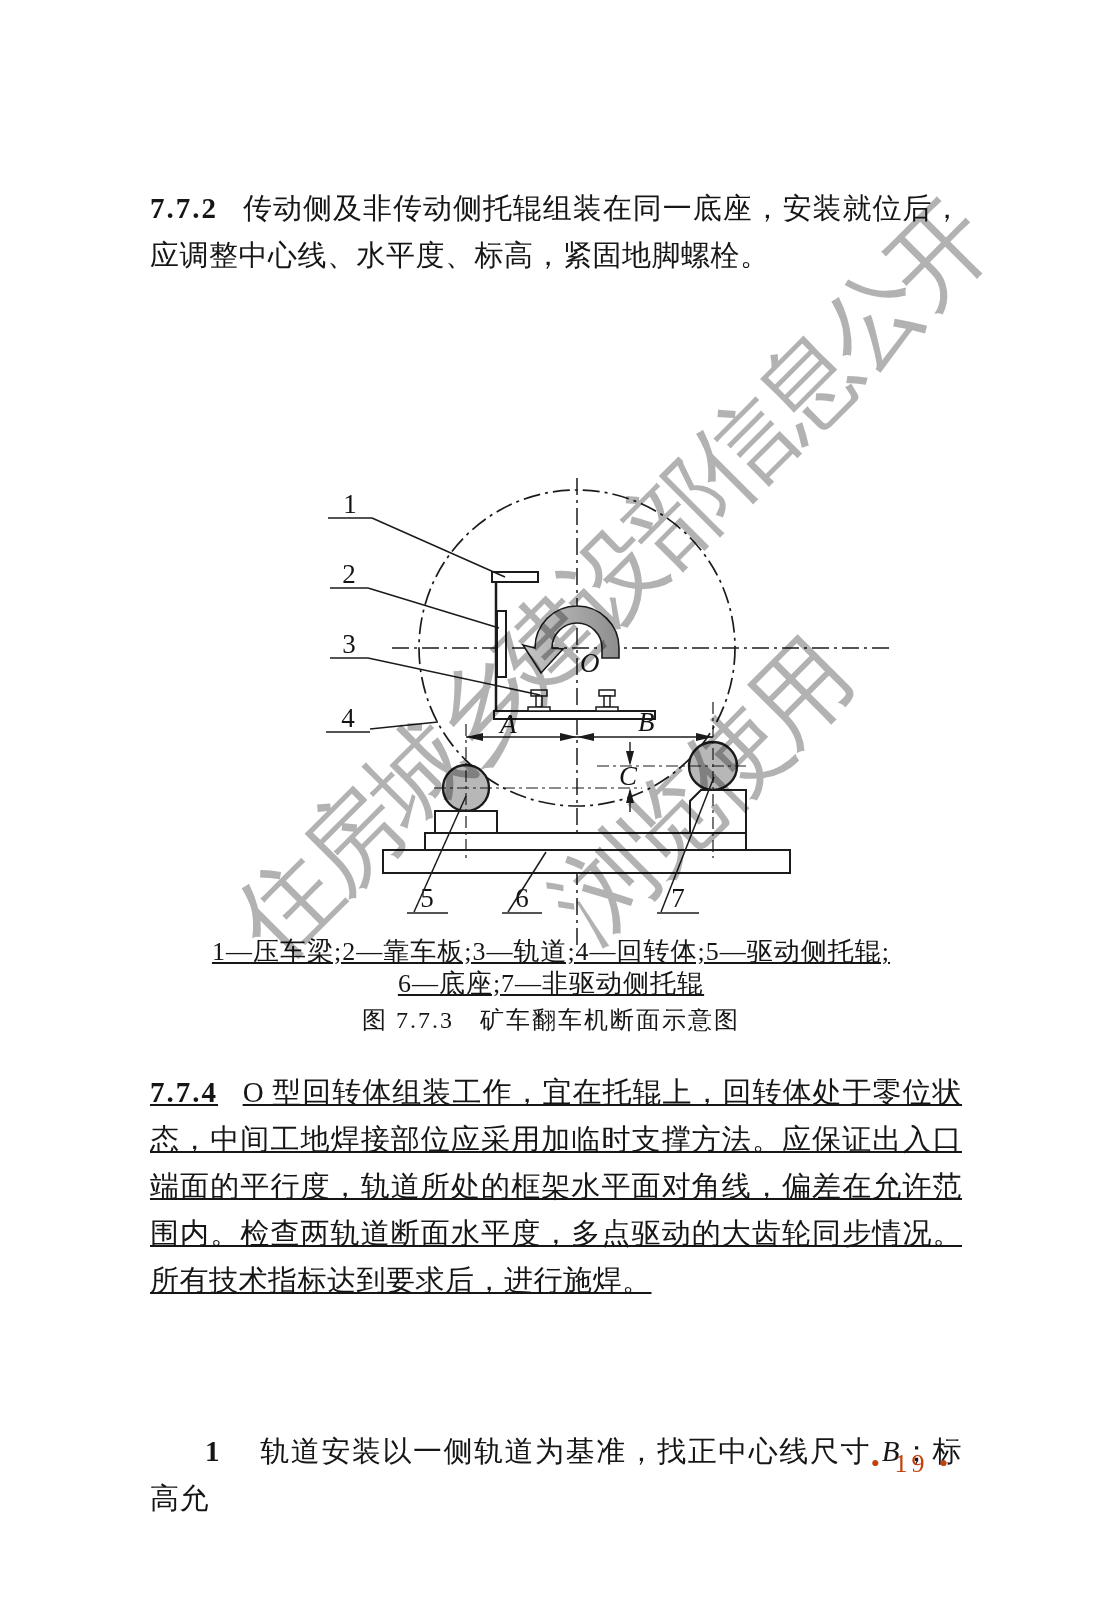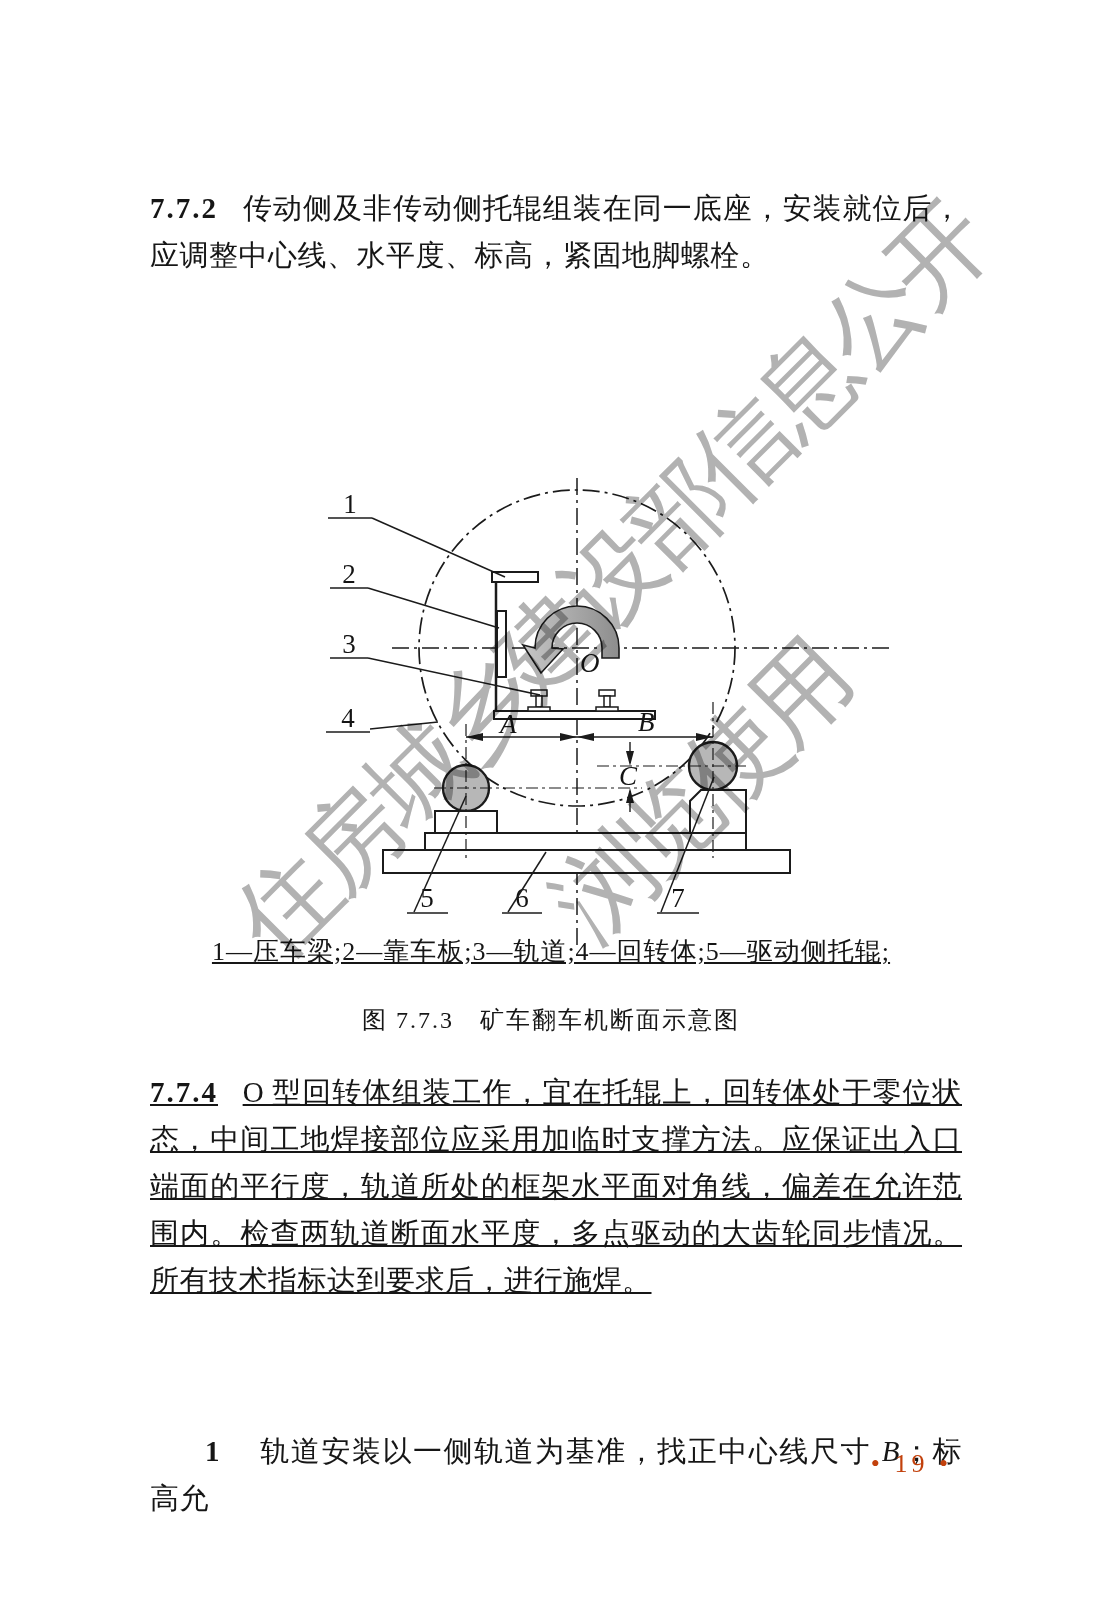--- a/index.html
+++ b/index.html
@@ -158,20 +158,21 @@
       <line class="ln" x1="508" y1="912" x2="546" y2="852" stroke-width="1.5"></line>
     </g>
     <g>
       <text class="partnum" text-anchor="middle" x="678" y="907">7</text>
       <line class="ln" x1="657" y1="913" x2="699" y2="913" stroke-width="1.5"></line>
       <line class="ln" x1="661" y1="912" x2="714" y2="777" stroke-width="1.5"></line>
     </g>
   </svg>
 
   <div class="legend" id="legend1">1—压车梁;2—靠车板;3—轨道;4—回转体;5—驱动侧托辊;</div>
+  <div class="legend" id="legend2">6—底座;7—非驱动侧托辊</div>
   <div class="caption" id="caption">图 7.7.3　矿车翻车机断面示意图</div>
 
   <p class="para" id="p774"><span class="num">7.7.4</span><span>O 型回转体组装工作，宜在托辊上，回转体处于零位状态，中间工地焊接部位应采用加临时支撑方法。应保证出入口端面的平行度，轨道所处的框架水平面对角线，偏差在允许范围内。检查两轨道断面水平度，多点驱动的大齿轮同步情况。所有技术指标达到要求后，进行施焊。</span></p>
 
 
 
   <p class="para" id="item1"><span class="num">1</span><span>轨道安装以一侧轨道为基准，找正中心线尺寸 </span><i>B</i><span>；标高允</span></p>
 
   <div class="pagenum">•  19  •</div>
 

